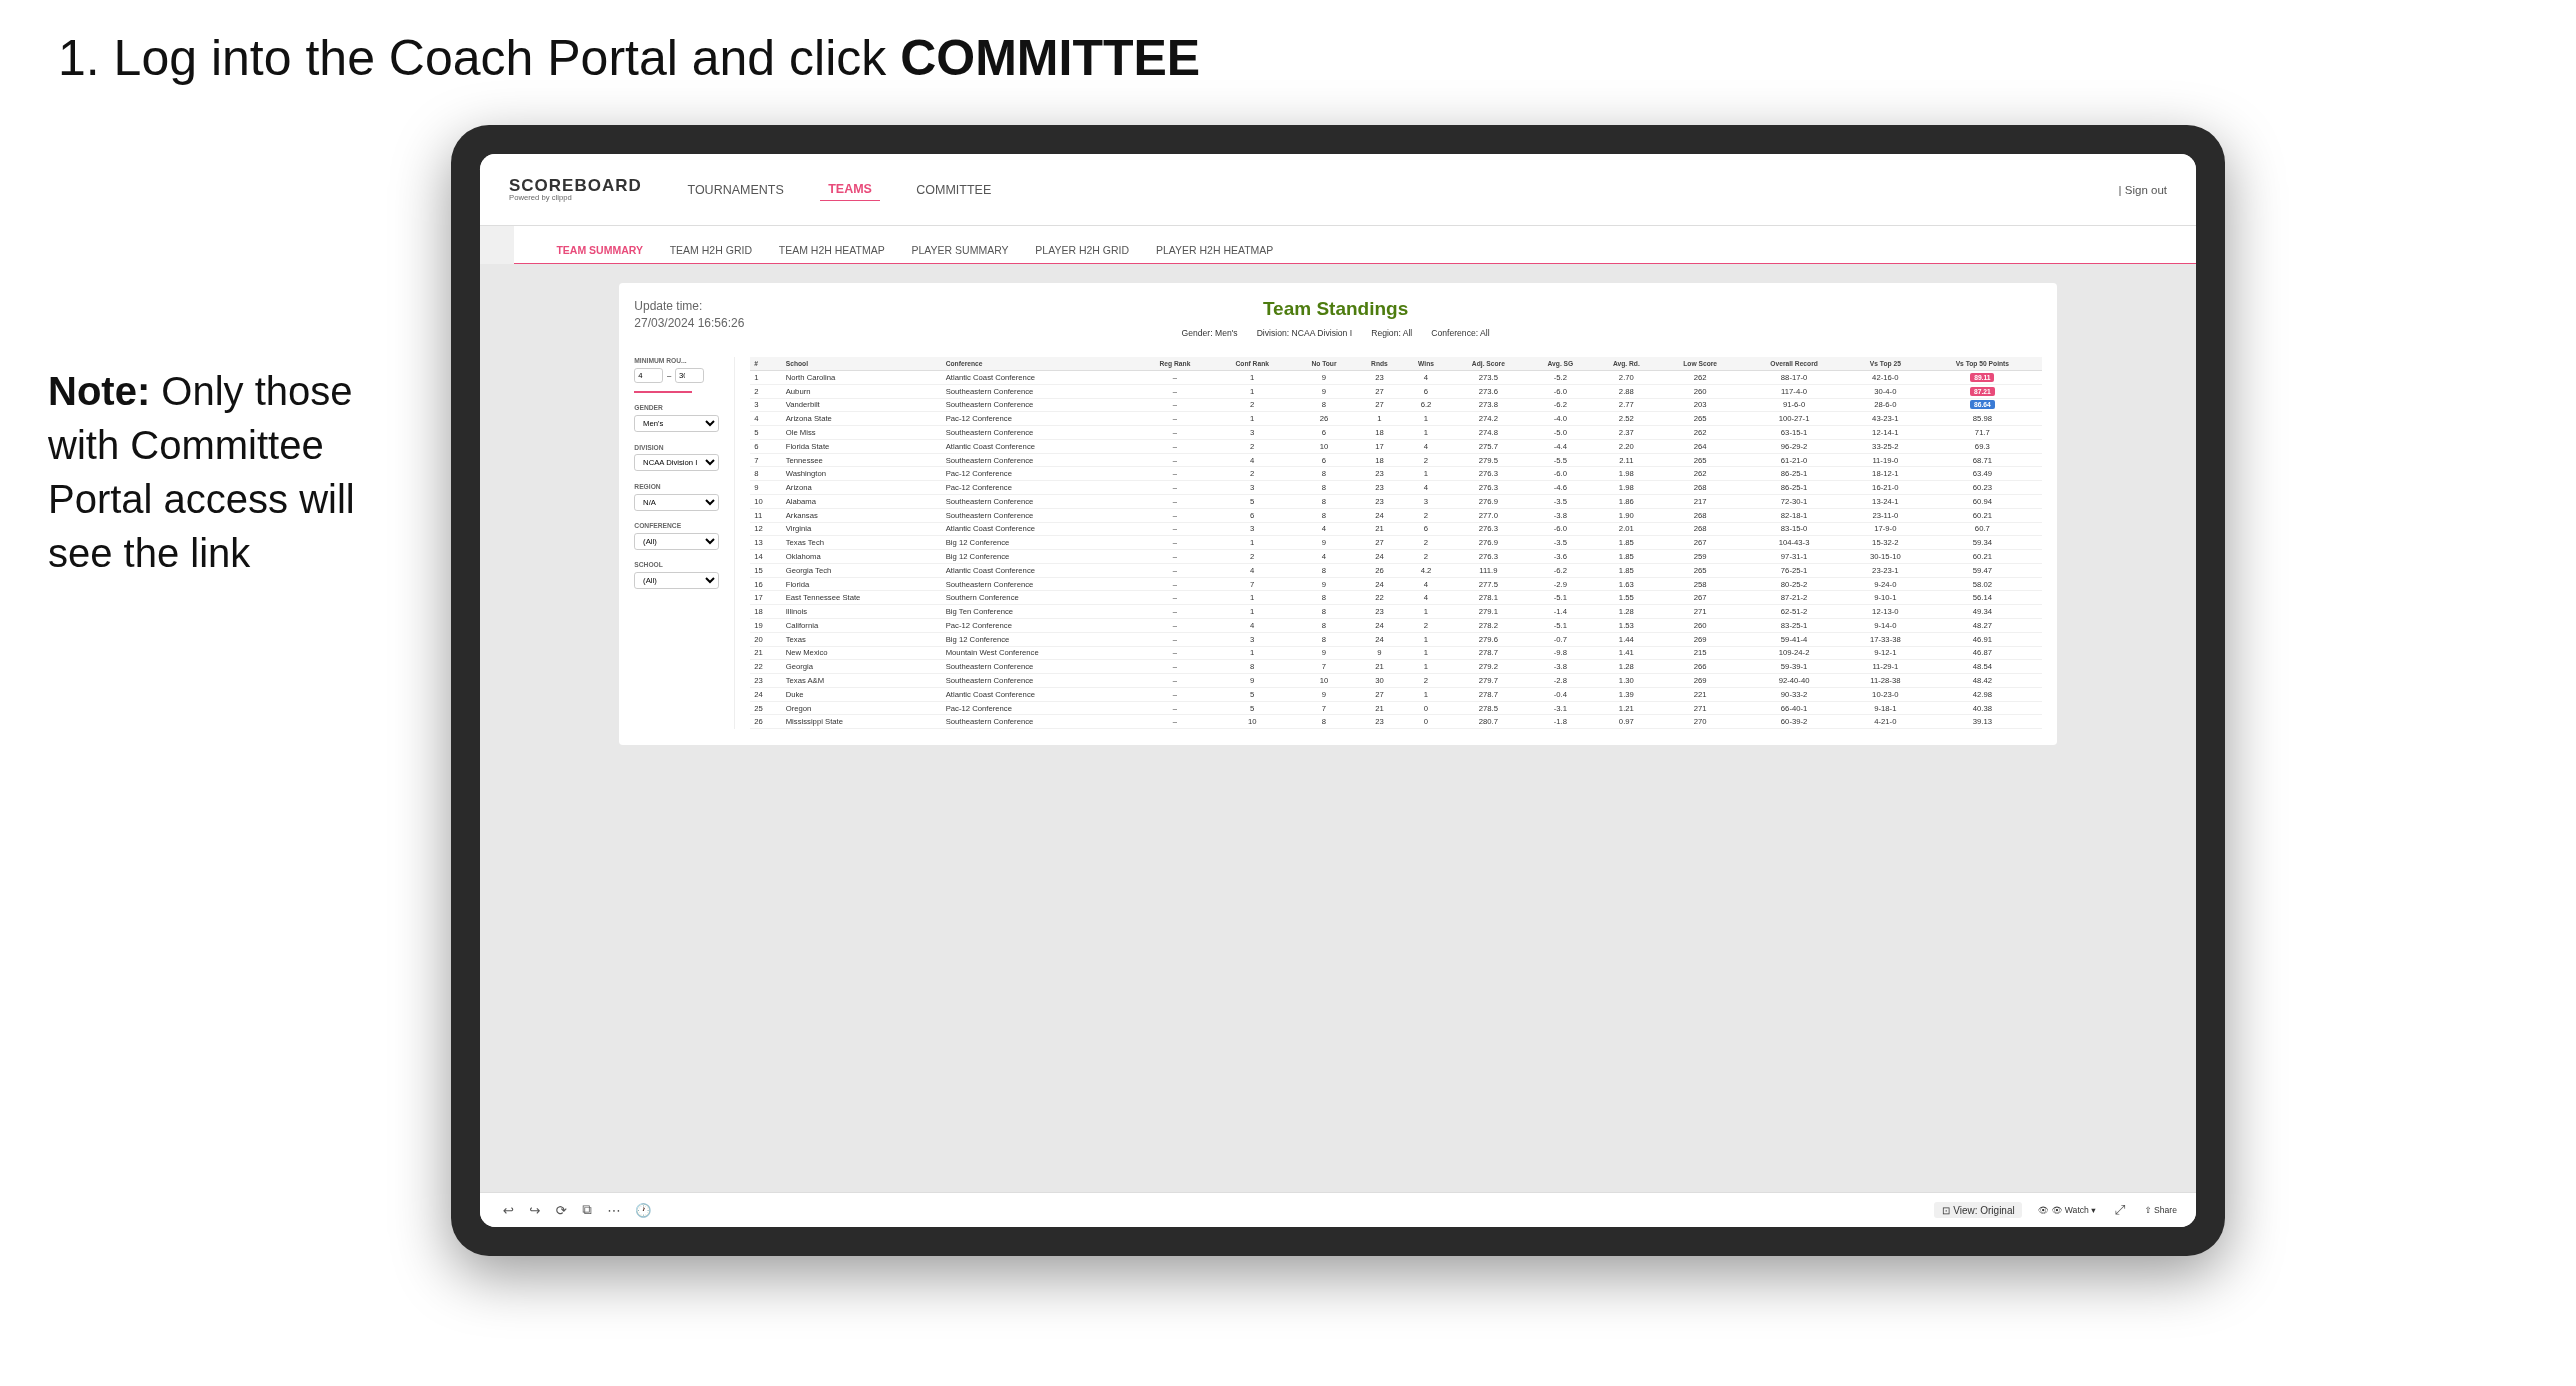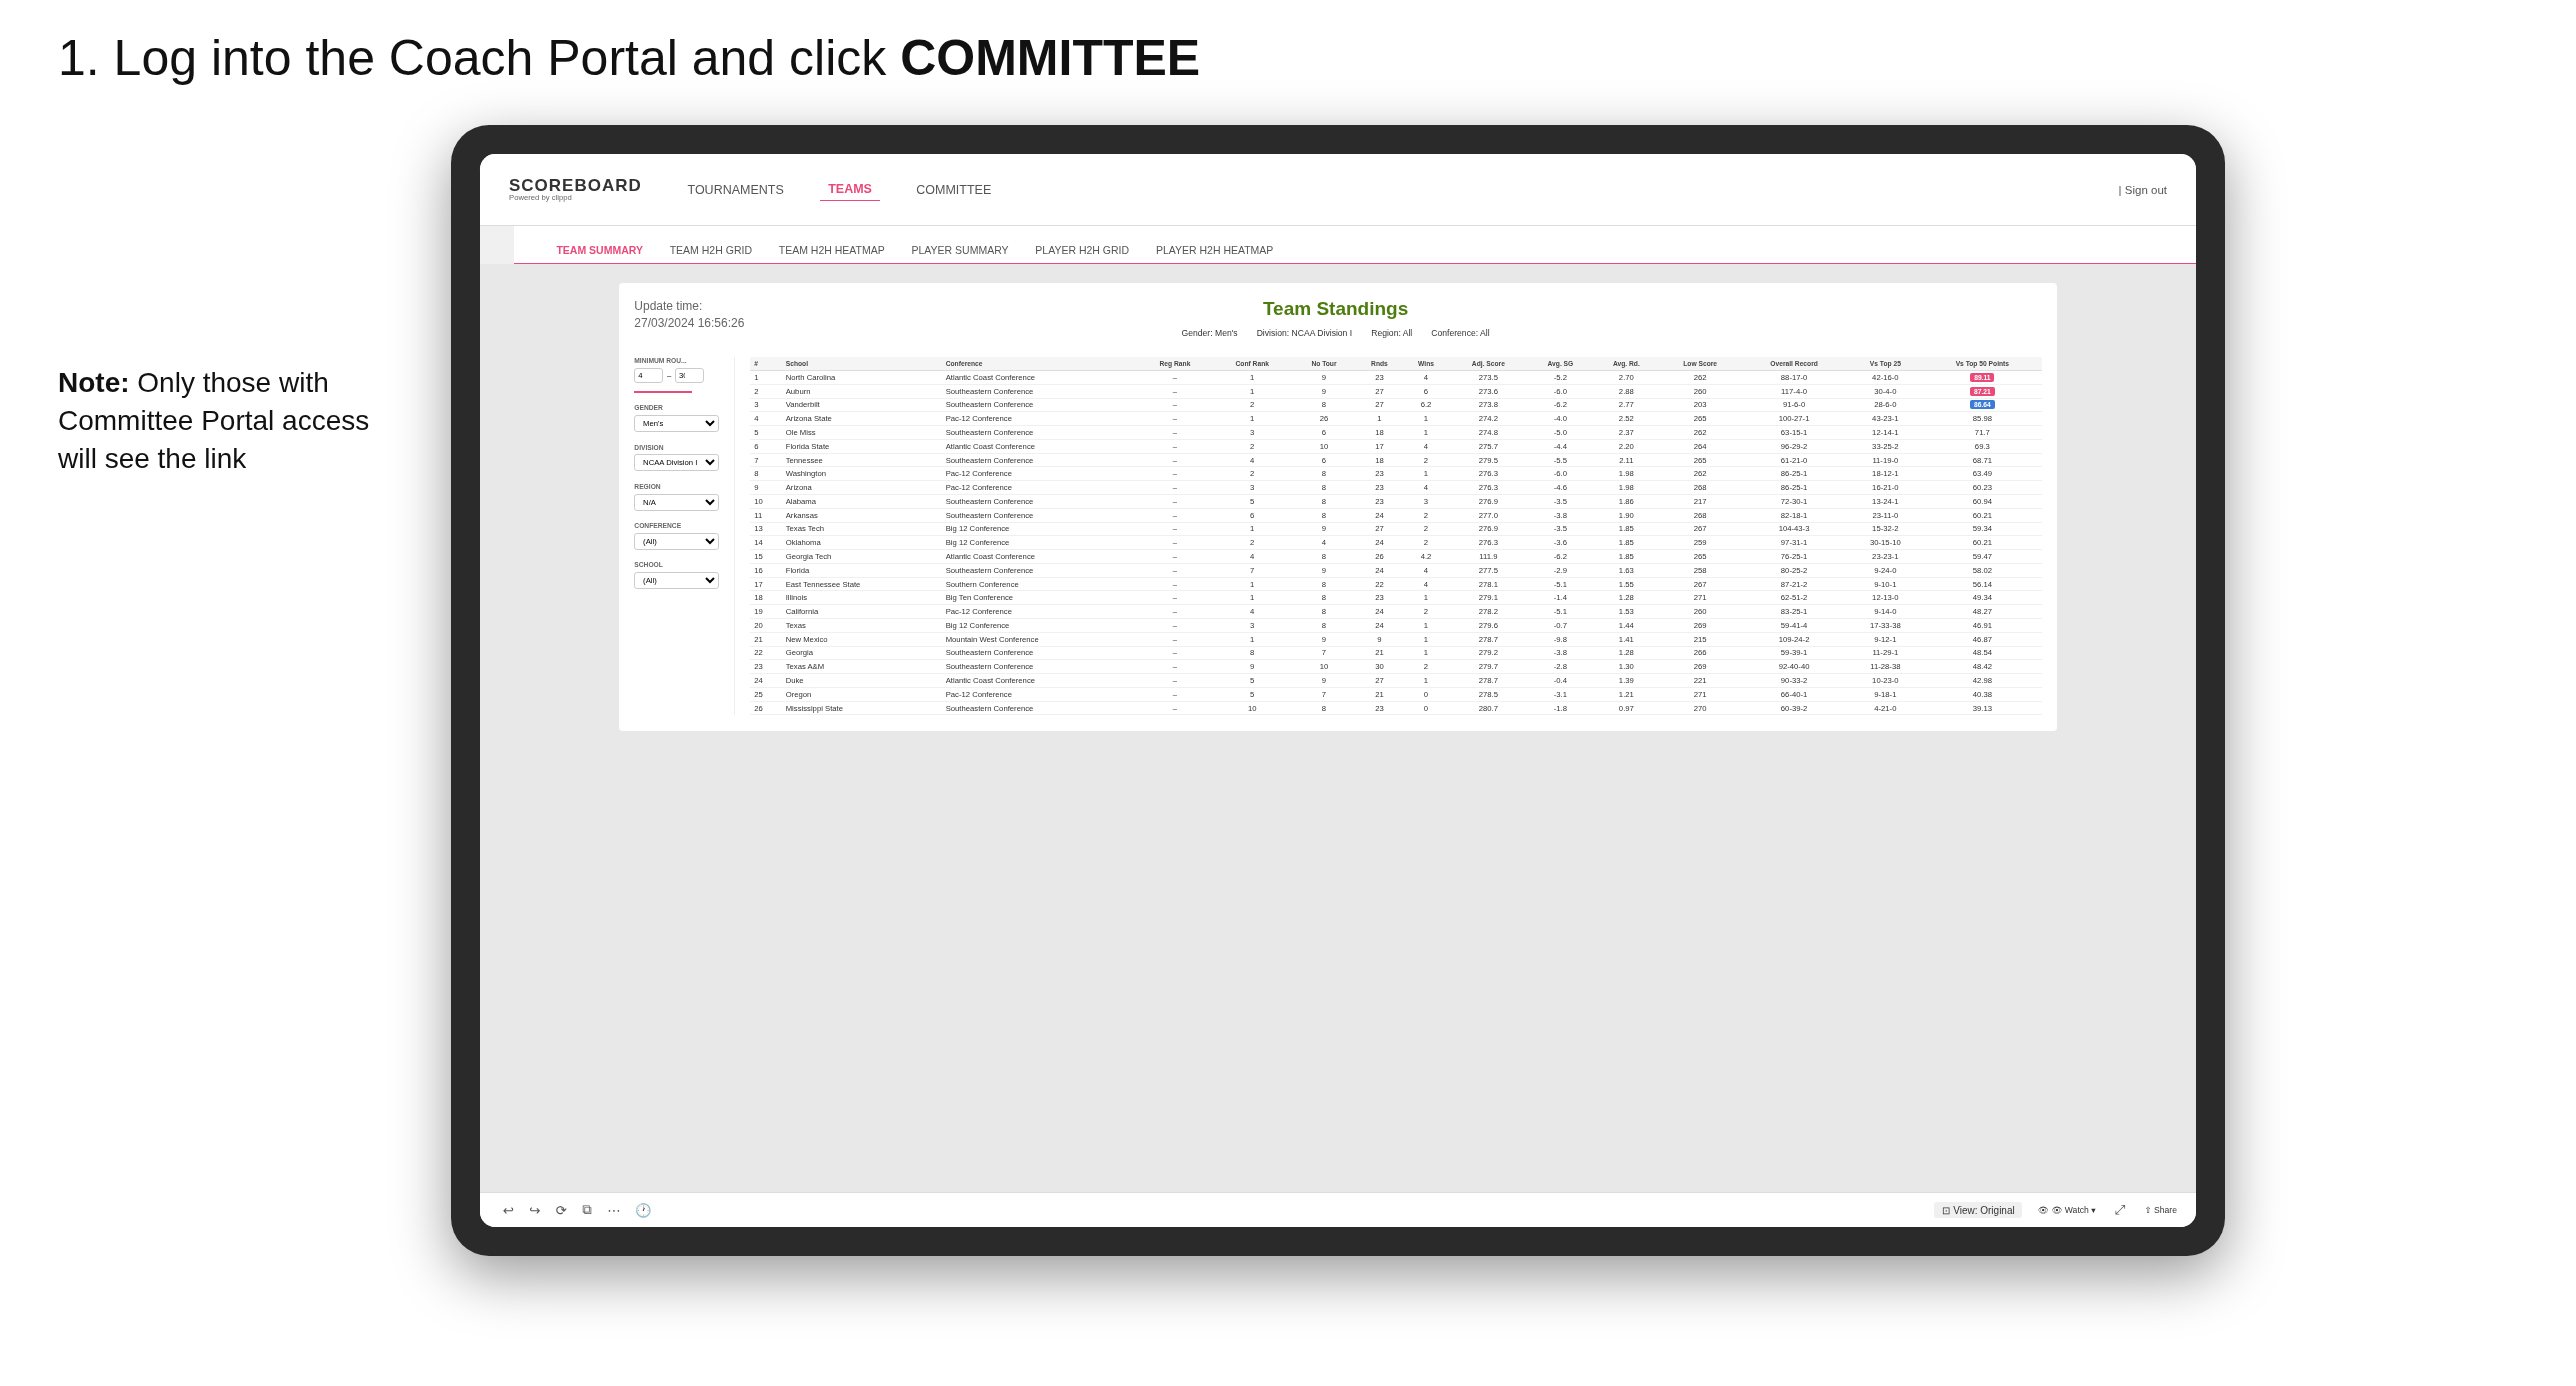--- a/index.html
+++ b/index.html
@@ -22,23 +22,23 @@
       font-weight: 400;
     }
     .instruction-area strong {
       font-weight: 800;
     }
 
     
     .note-area {
       position: absolute;
       top: 364px;
-      left: 58px;
+      left: 48px;
       width: 326px;
-      font-size: 28px;
+      font-size: 40px;
       color: #111;
       line-height: 1.35;
     }
     .note-area .note-bold {
       font-weight: 800;
     }
 
     
     .tablet {
       position: absolute;
@@ -665,20 +665,37 @@
     <td>2</td>
     <td>277.0</td>
     <td>-3.8</td>
     <td>1.90</td>
     <td>268</td>
     <td>82-18-1</td>
     <td>23-11-0</td>
     <td>60.21</td>
   </tr>
                   <tr>
+    <td class="left">12</td>
+    <td class="left">Virginia</td>
+    <td class="left">Atlantic Coast Conference</td>
+    <td>–</td>
+    <td>3</td>
+    <td>4</td>
+    <td>21</td>
+    <td>6</td>
+    <td>276.3</td>
+    <td>-6.0</td>
+    <td>2.01</td>
+    <td>268</td>
+    <td>83-15-0</td>
+    <td>17-9-0</td>
+    <td>60.7</td>
+  </tr>
+                  <tr>
     <td class="left">13</td>
     <td class="left">Texas Tech</td>
     <td class="left">Big 12 Conference</td>
     <td>–</td>
     <td>1</td>
     <td>9</td>
     <td>27</td>
     <td>2</td>
     <td>276.9</td>
     <td>-3.5</td>

